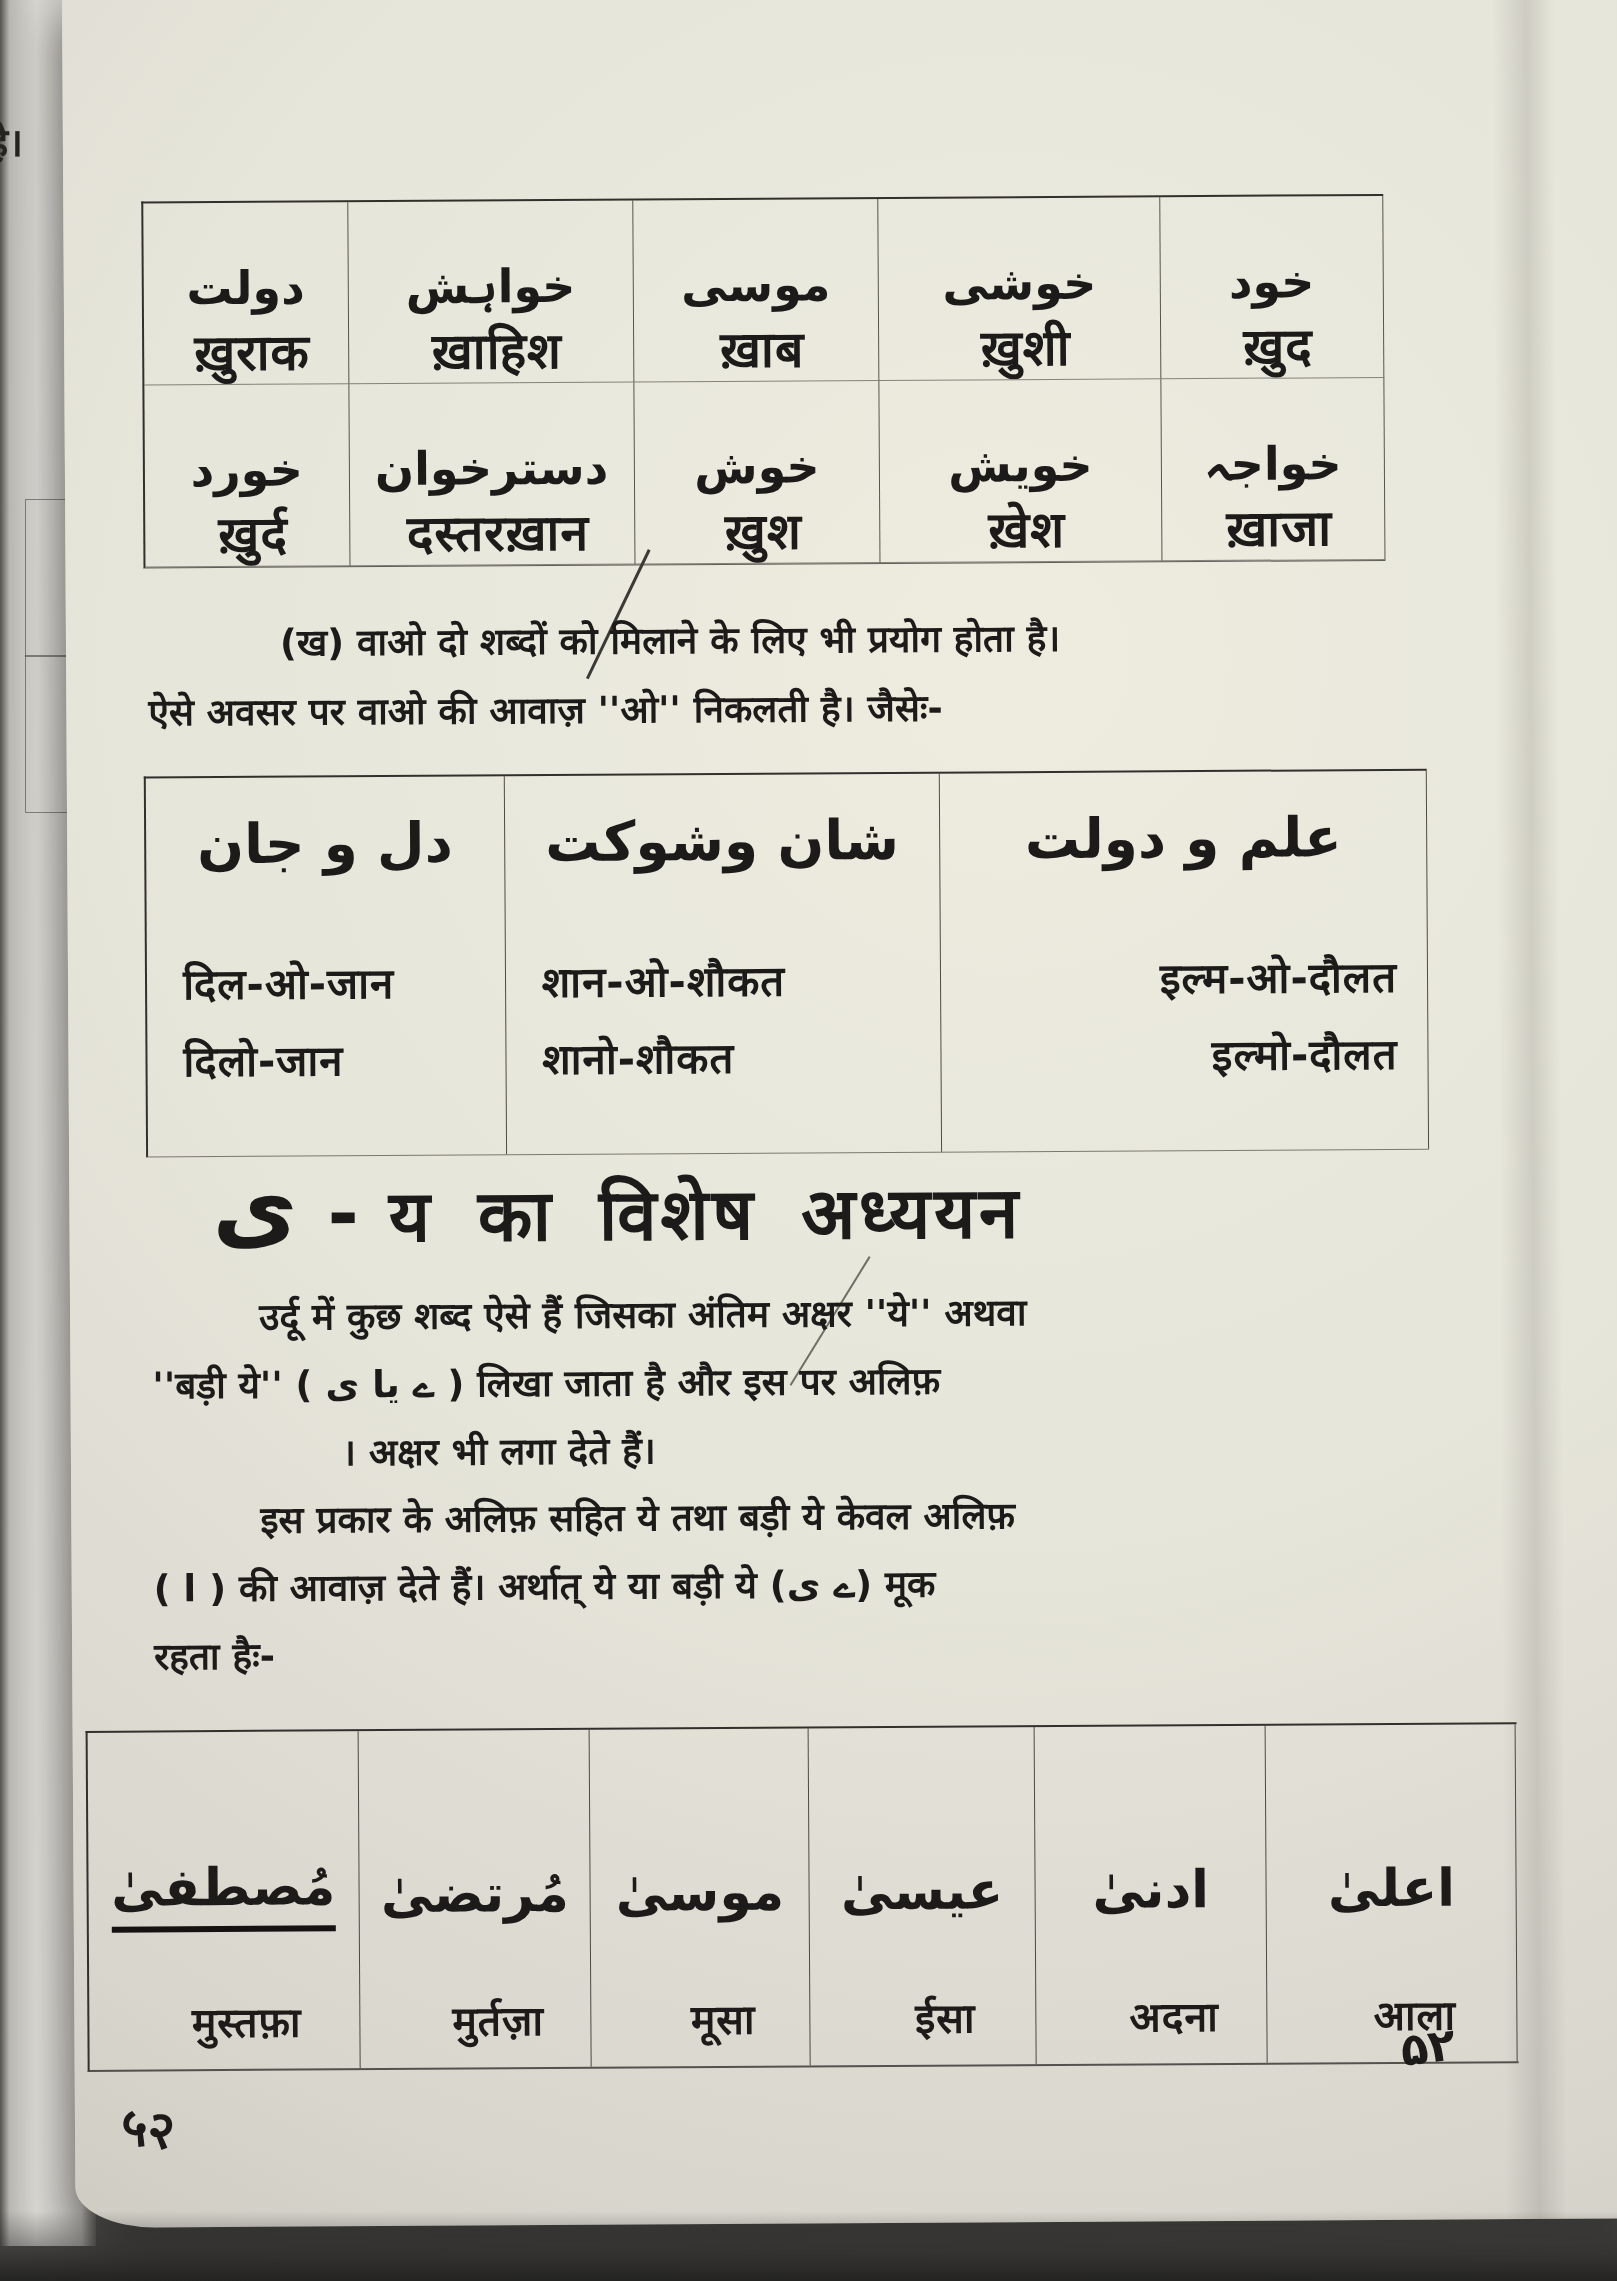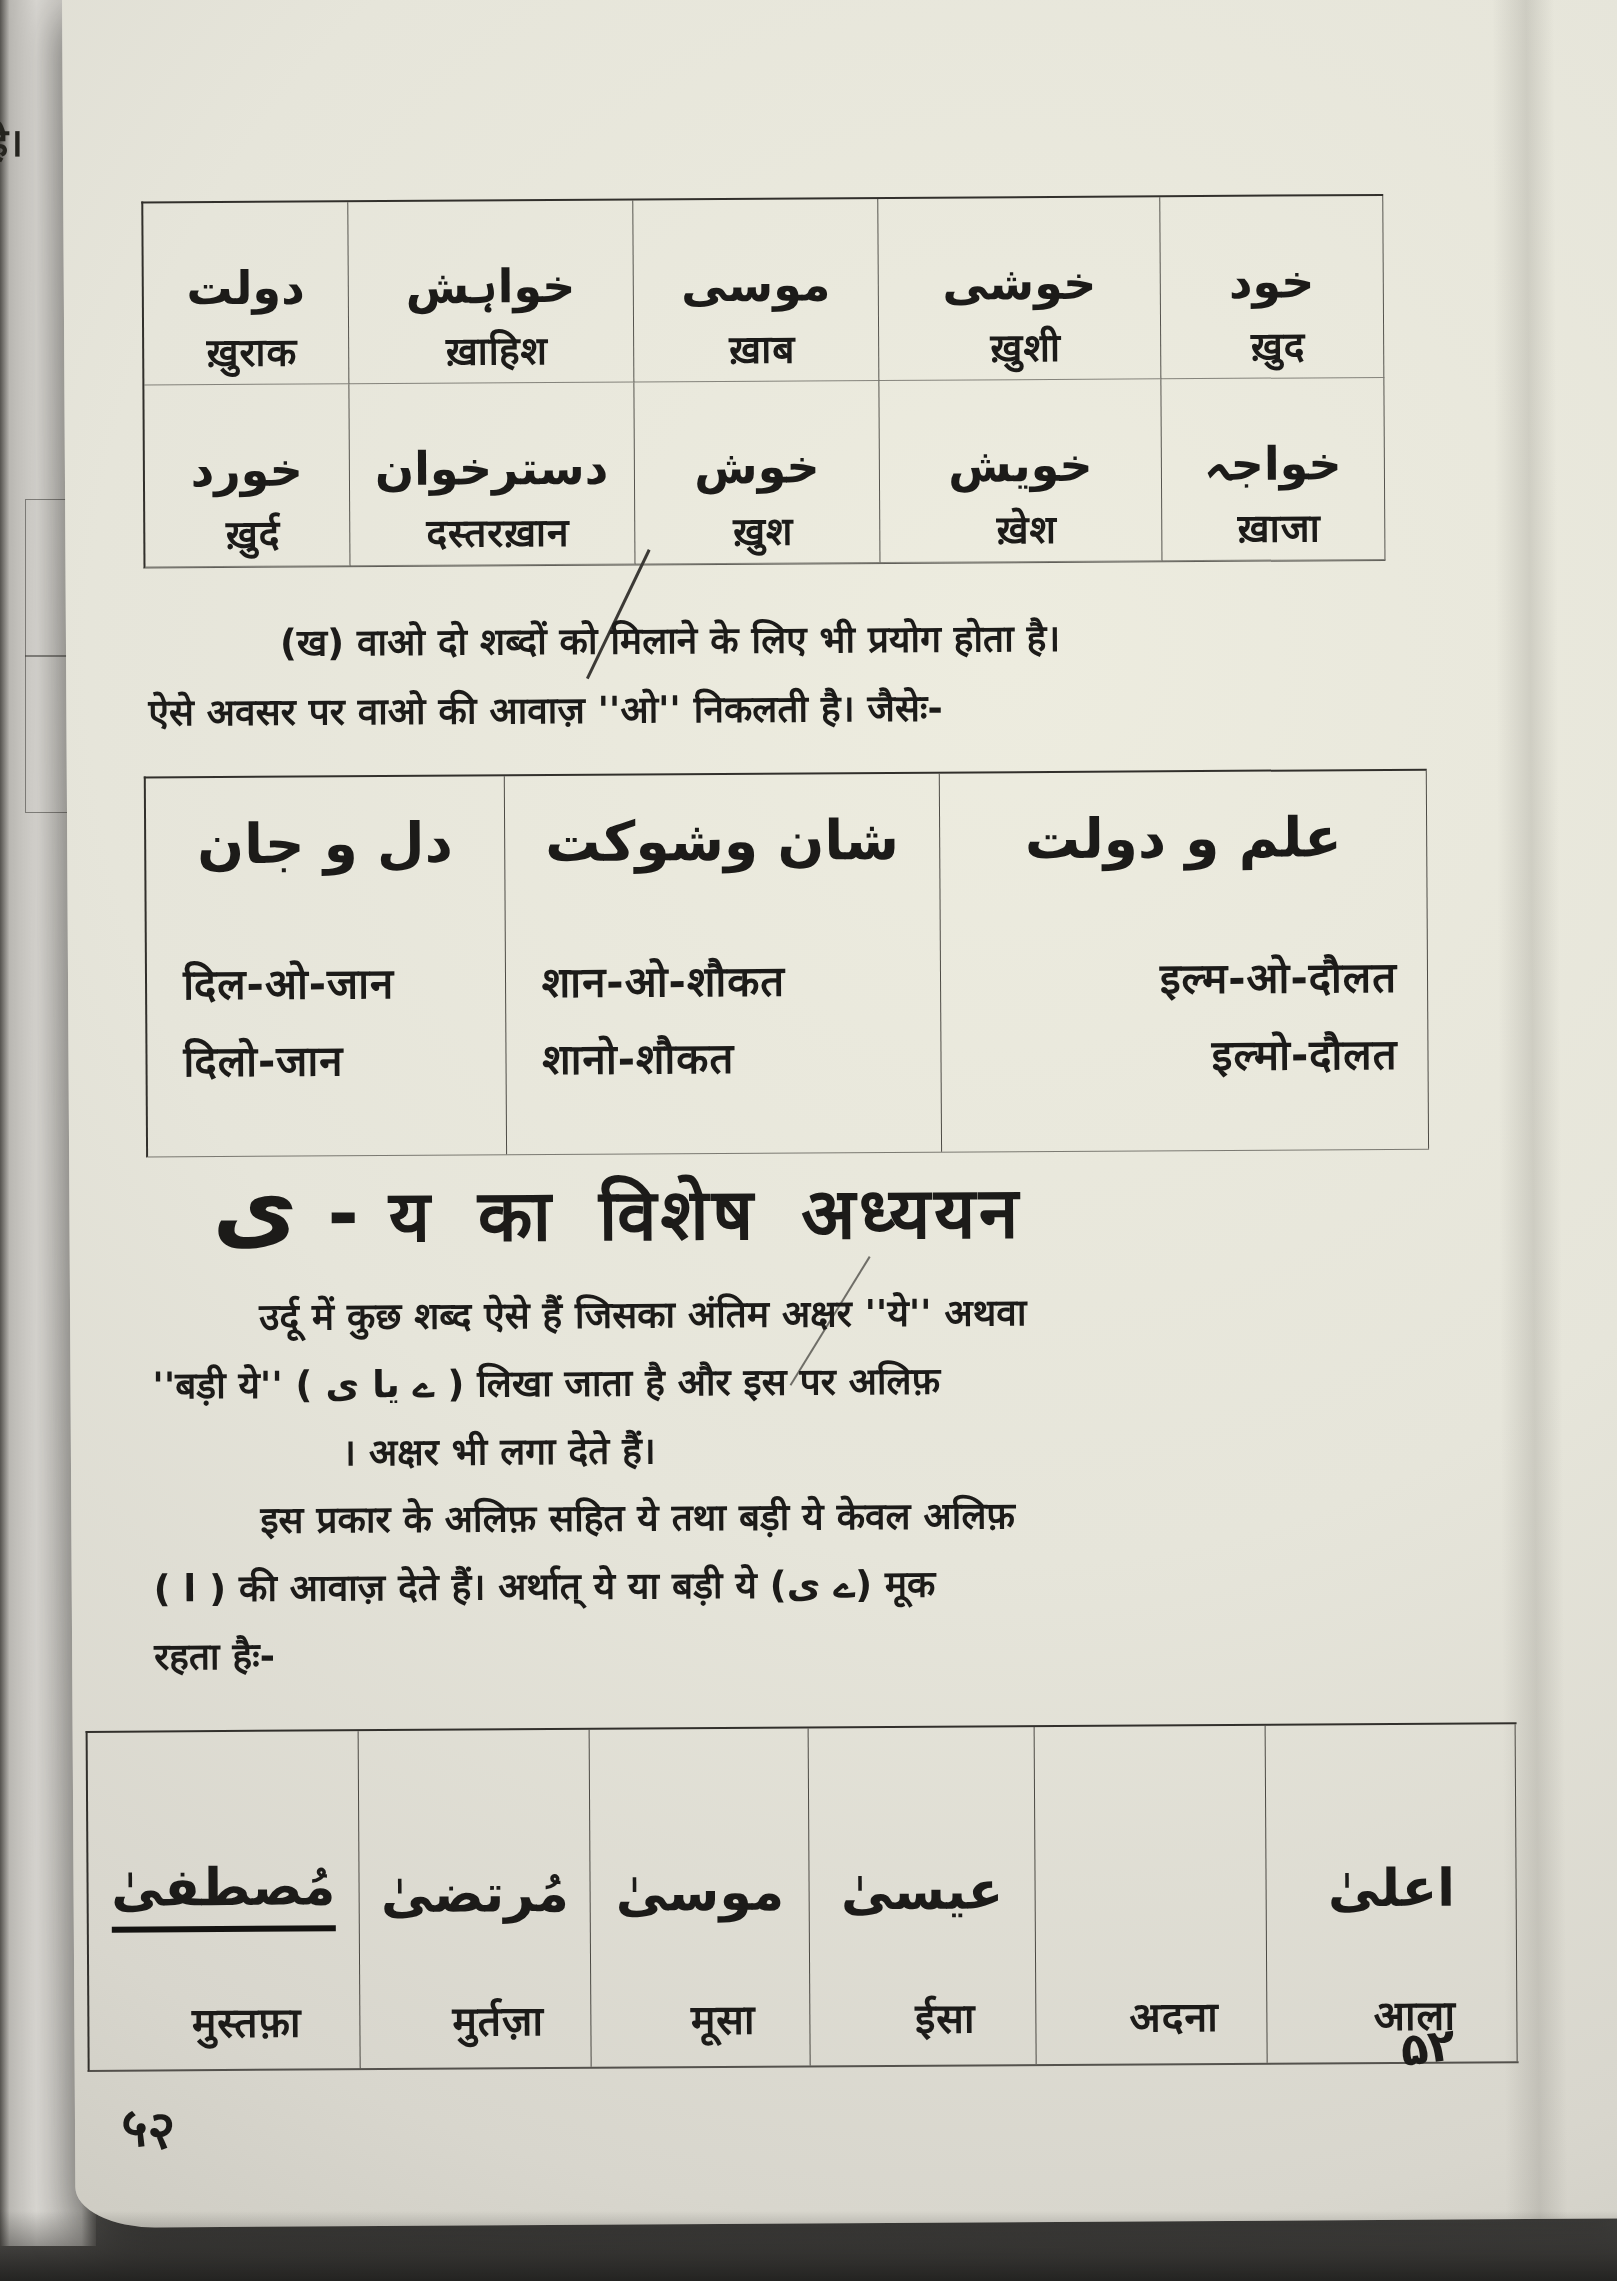--- a/index.html
+++ b/index.html
@@ -30,21 +30,21 @@
 
   
   #vocab-table{position:absolute;left:78px;top:207px;width:1240px;height:364px;
                display:grid;grid-template-columns:16.5% 23% 19.8% 22.7% 18%;
                grid-template-rows:50% 50%;
                border-top:2.7px solid #32302c;border-left:2.7px solid #32302c;border-bottom:1.8px solid rgba(50,48,44,.75);}
   .t1cell{border-right:1.8px solid rgba(50,48,44,.8);border-bottom:1.8px solid rgba(50,48,44,.55);
           display:flex;flex-direction:column;justify-content:flex-end;align-items:center;
           padding-bottom:5.3px;overflow:hidden;}
   .t1cell .urdu{font-size:46px;line-height:77px;}
-  .t1cell .hin{font-size:39px;line-height:52px;margin-left:12px;}
+  .t1cell .hin{font-size:50px;line-height:52px;margin-left:12px;}
 
   
   .para{position:absolute;font-size:37px;line-height:69px;font-weight:600;width:1319px;}
   #wao-para{left:82px;top:615px;}
   .indent1{padding-left:132px;}
   .indent2{padding-left:107px;}
   .indent3{padding-left:189px;}
 
   
   #compound-table{position:absolute;left:77px;top:782px;width:1281px;height:378px;
@@ -203,20 +203,21 @@
       </div>
       <div class="t3col">
         <div class="urdu" dir="rtl">موسیٰ</div>
         <div class="hin">मूसा</div>
       </div>
       <div class="t3col">
         <div class="urdu" dir="rtl">عیسیٰ</div>
         <div class="hin">ईसा</div>
       </div>
       <div class="t3col">
+        <div class="urdu" dir="rtl">ادنیٰ</div>
         <div class="hin">अदना</div>
       </div>
       <div class="t3col">
         <div class="urdu" dir="rtl">اعلیٰ</div>
         <div class="hin">आला</div>
       </div>
     </div>
 
     <div id="page-num-right" dir="rtl">۵۲</div>
     <div id="page-num-left">५२</div>

